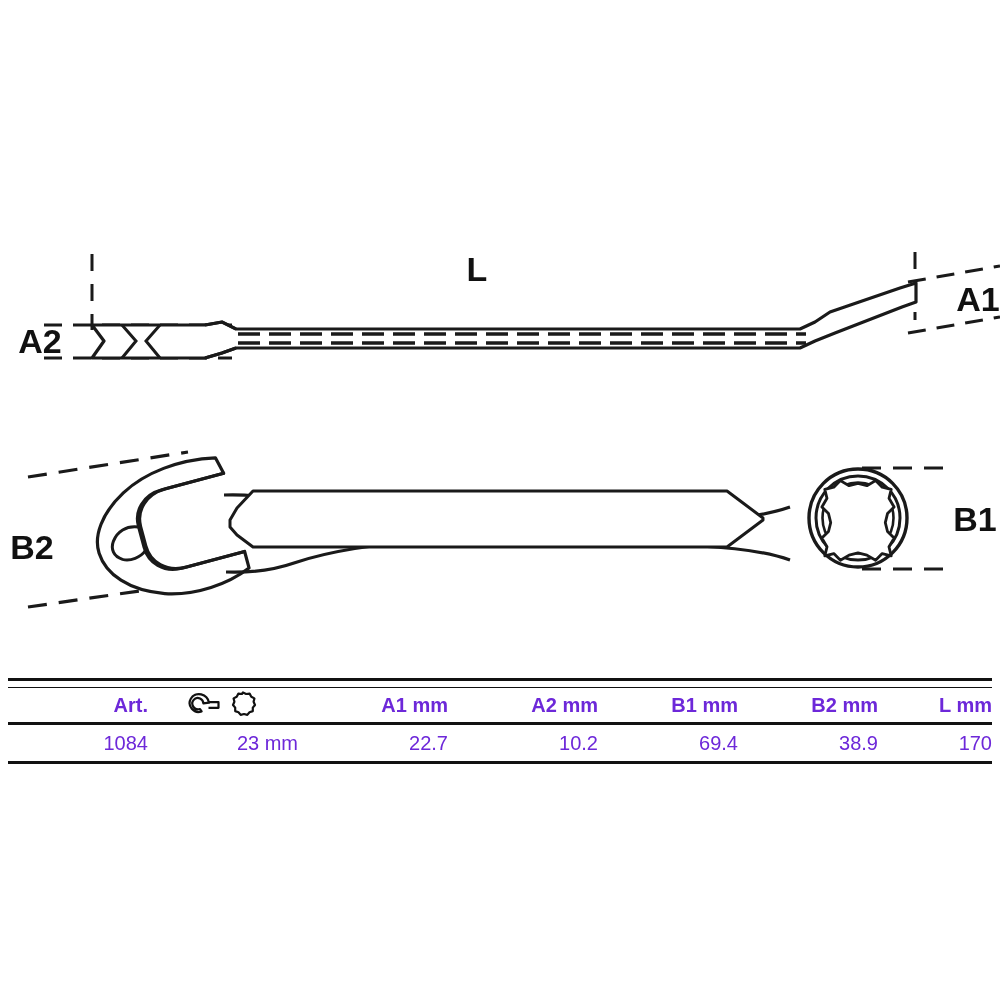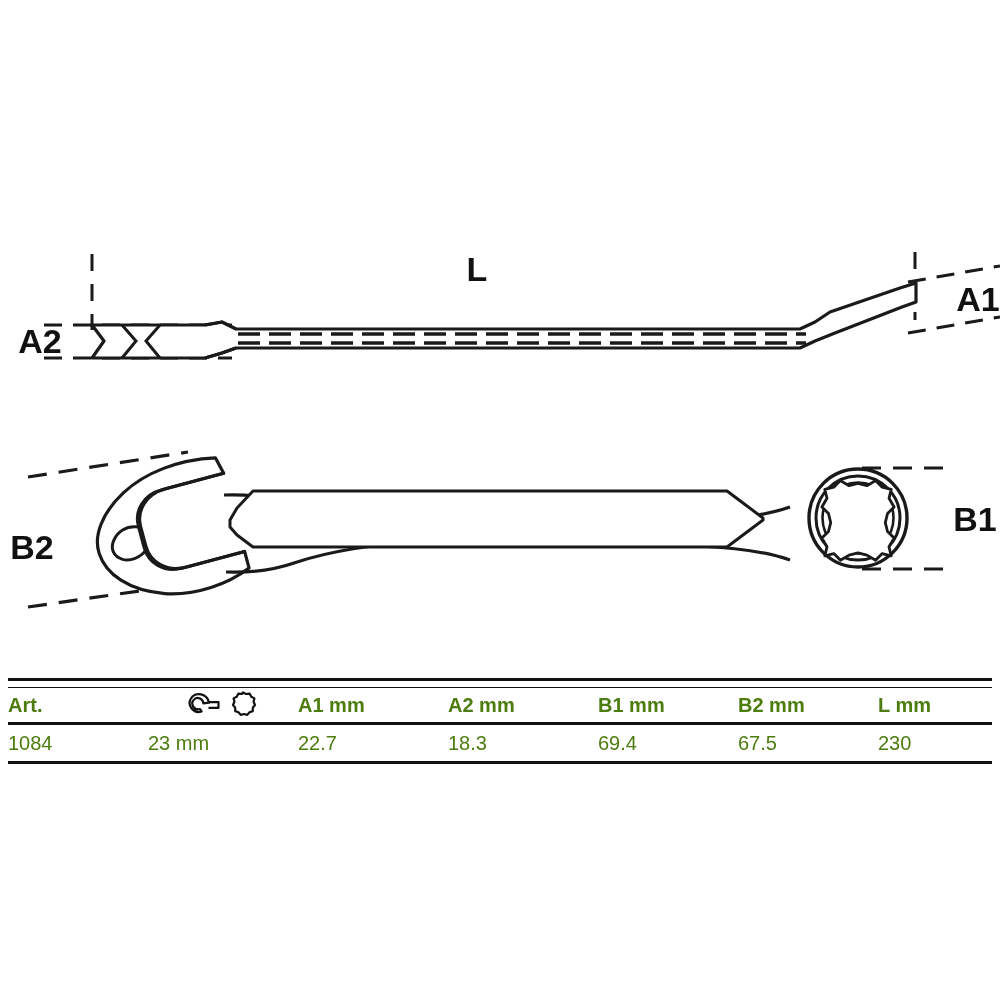--- a/index.html
+++ b/index.html
@@ -31,25 +31,25 @@
   #spec-table {
     position: absolute;
     left: 8px;
     top: 678px;
     width: 984px;
     border-collapse: collapse;
     font-family: "Liberation Sans", sans-serif;
     table-layout: fixed;
   }
   #spec-table th, #spec-table td {
-    text-align: left;
+    text-align: right;
     vertical-align: middle;
     padding: 0;
     border: none;
-    color: #4d7c0f;
+    color: #6d28d9;
   }
   #spec-table thead tr.rule-top th {
     height: 6px;
     border-top: 3px solid #111111;
     border-bottom: 1px solid #111111;
     padding: 0;
     line-height: 0;
     font-size: 0;
   }
   #spec-table thead tr.head-row th {
@@ -297,19 +297,19 @@
       <th>B1 mm</th>
       <th>B2 mm</th>
       <th>L  mm</th>
     </tr>
   </thead>
   <tbody>
     <tr class="data-row">
       <td>1084</td>
       <td>23 mm</td>
       <td>22.7</td>
-      <td>18.3</td>
+      <td>10.2</td>
       <td>69.4</td>
-      <td>67.5</td>
-      <td>230</td>
+      <td>38.9</td>
+      <td>170</td>
     </tr>
   </tbody>
 </table>
 
 </body></html>

